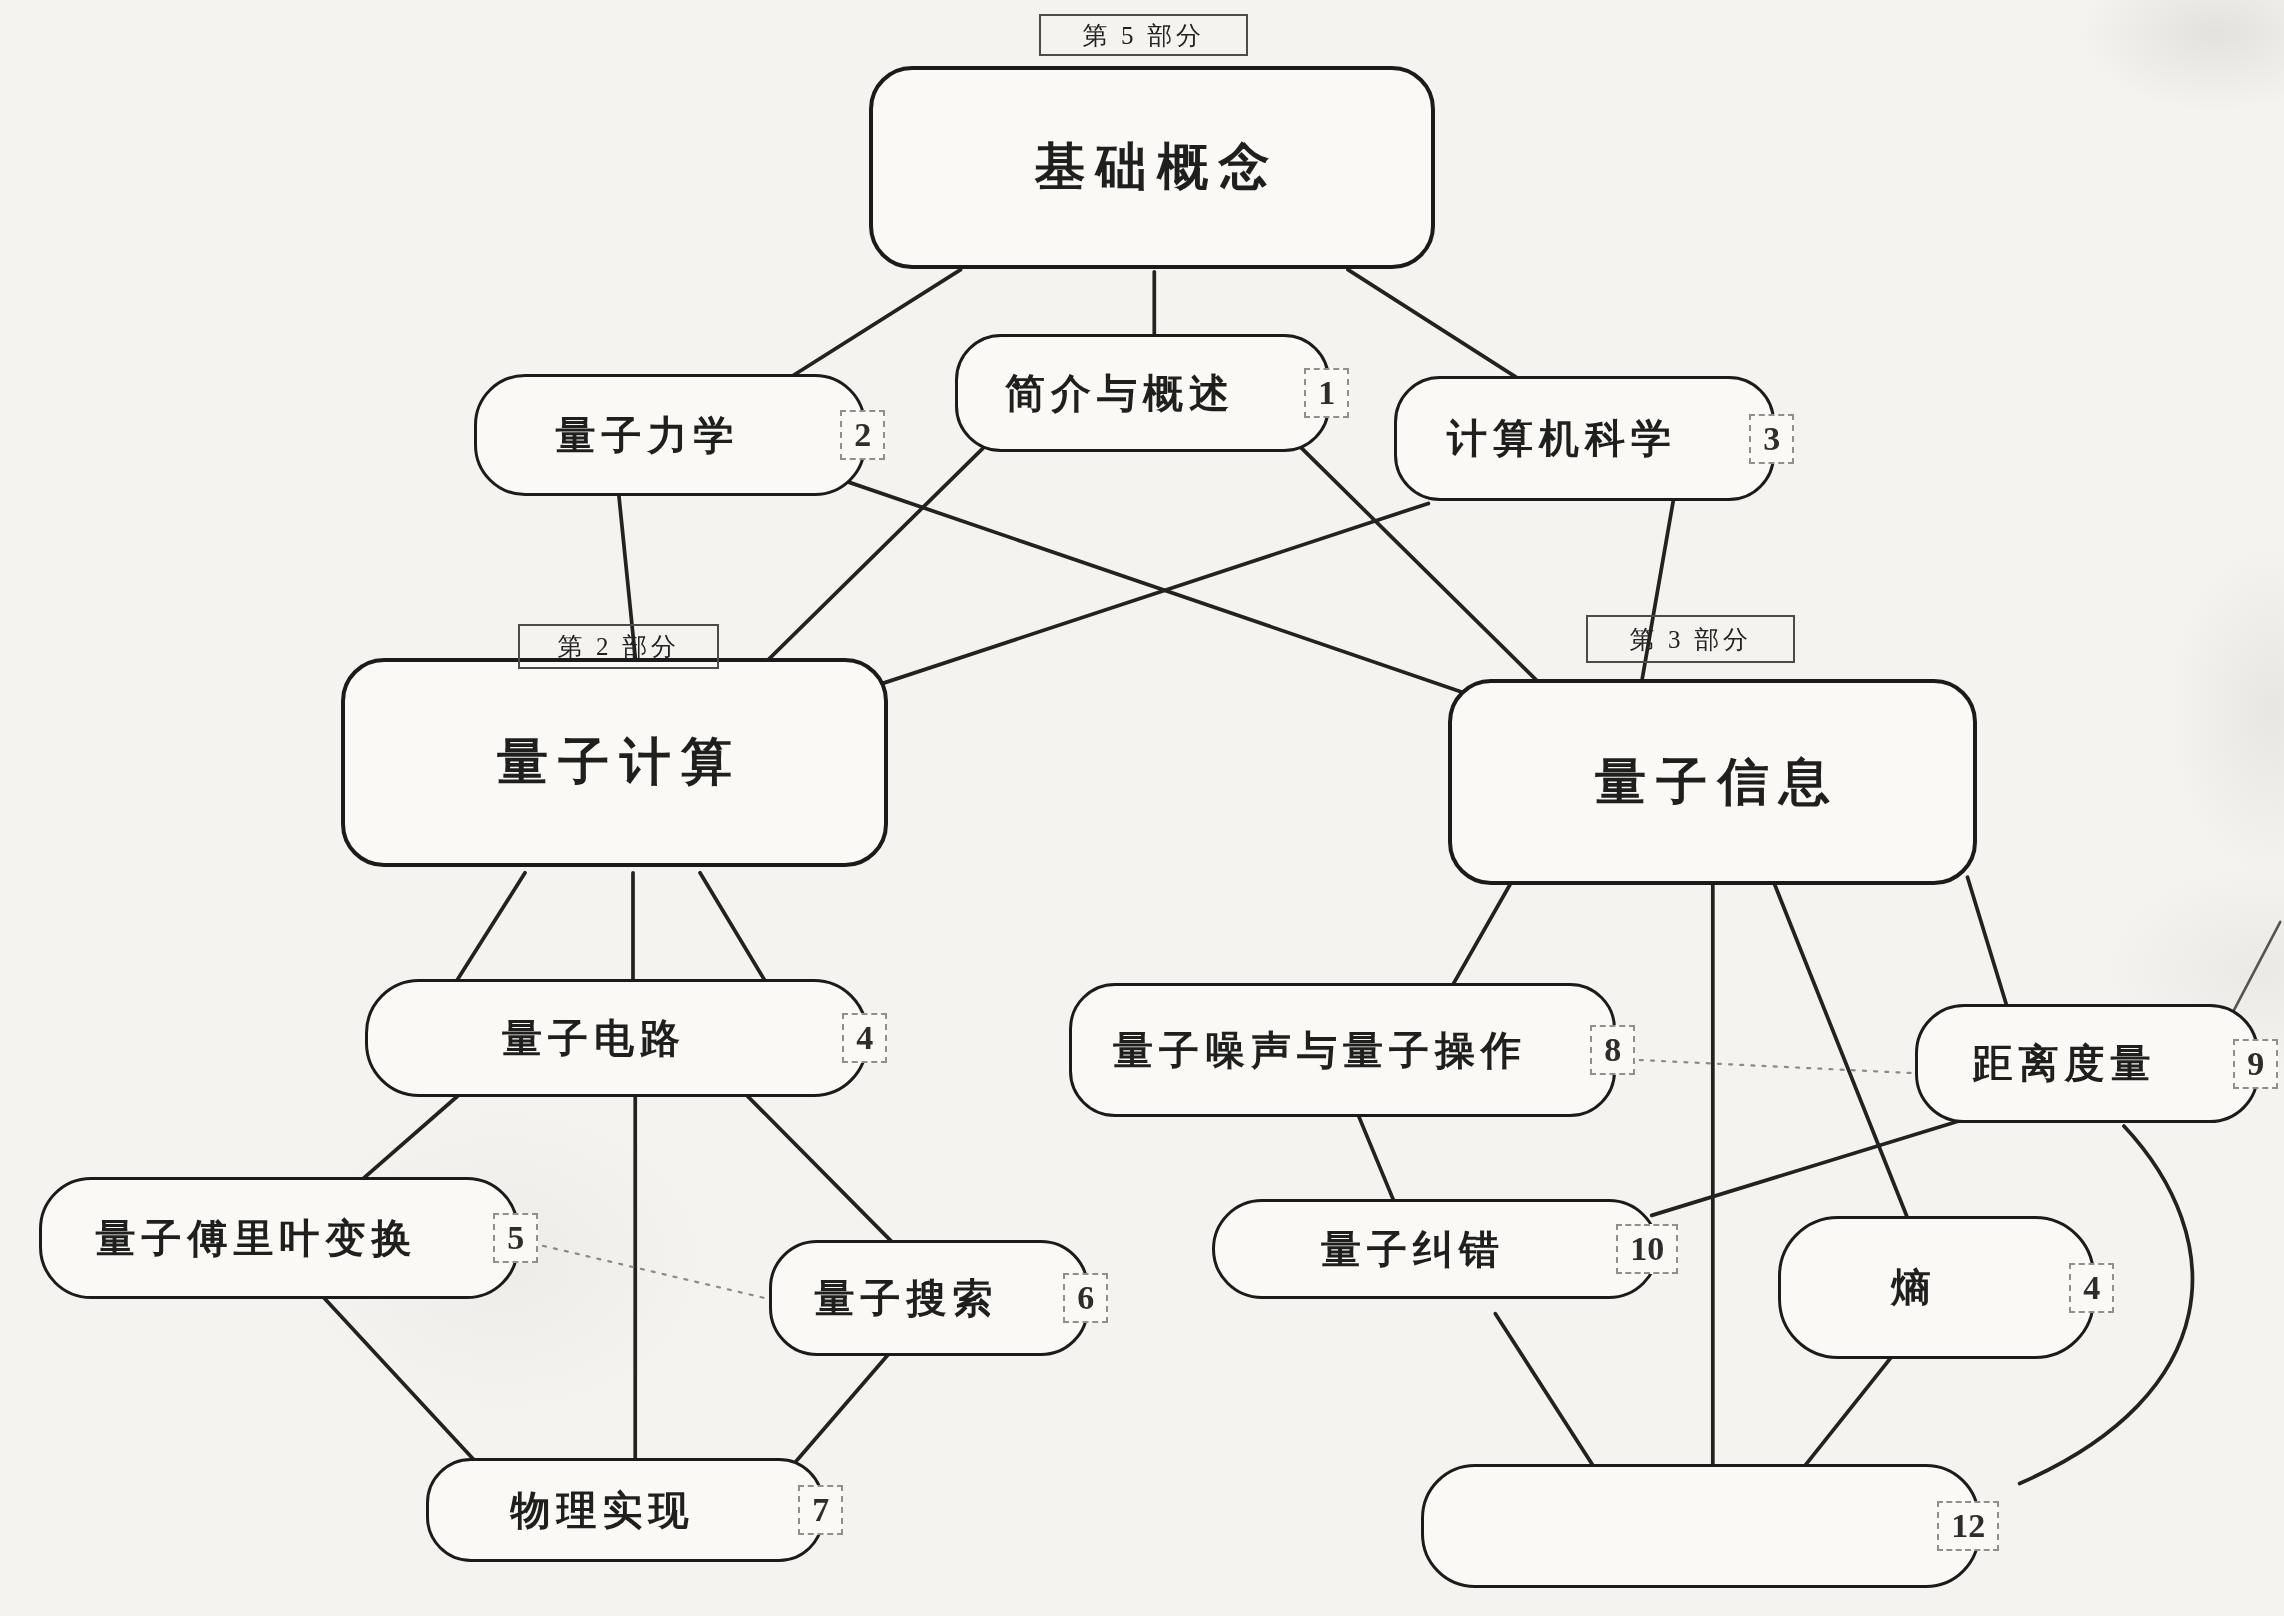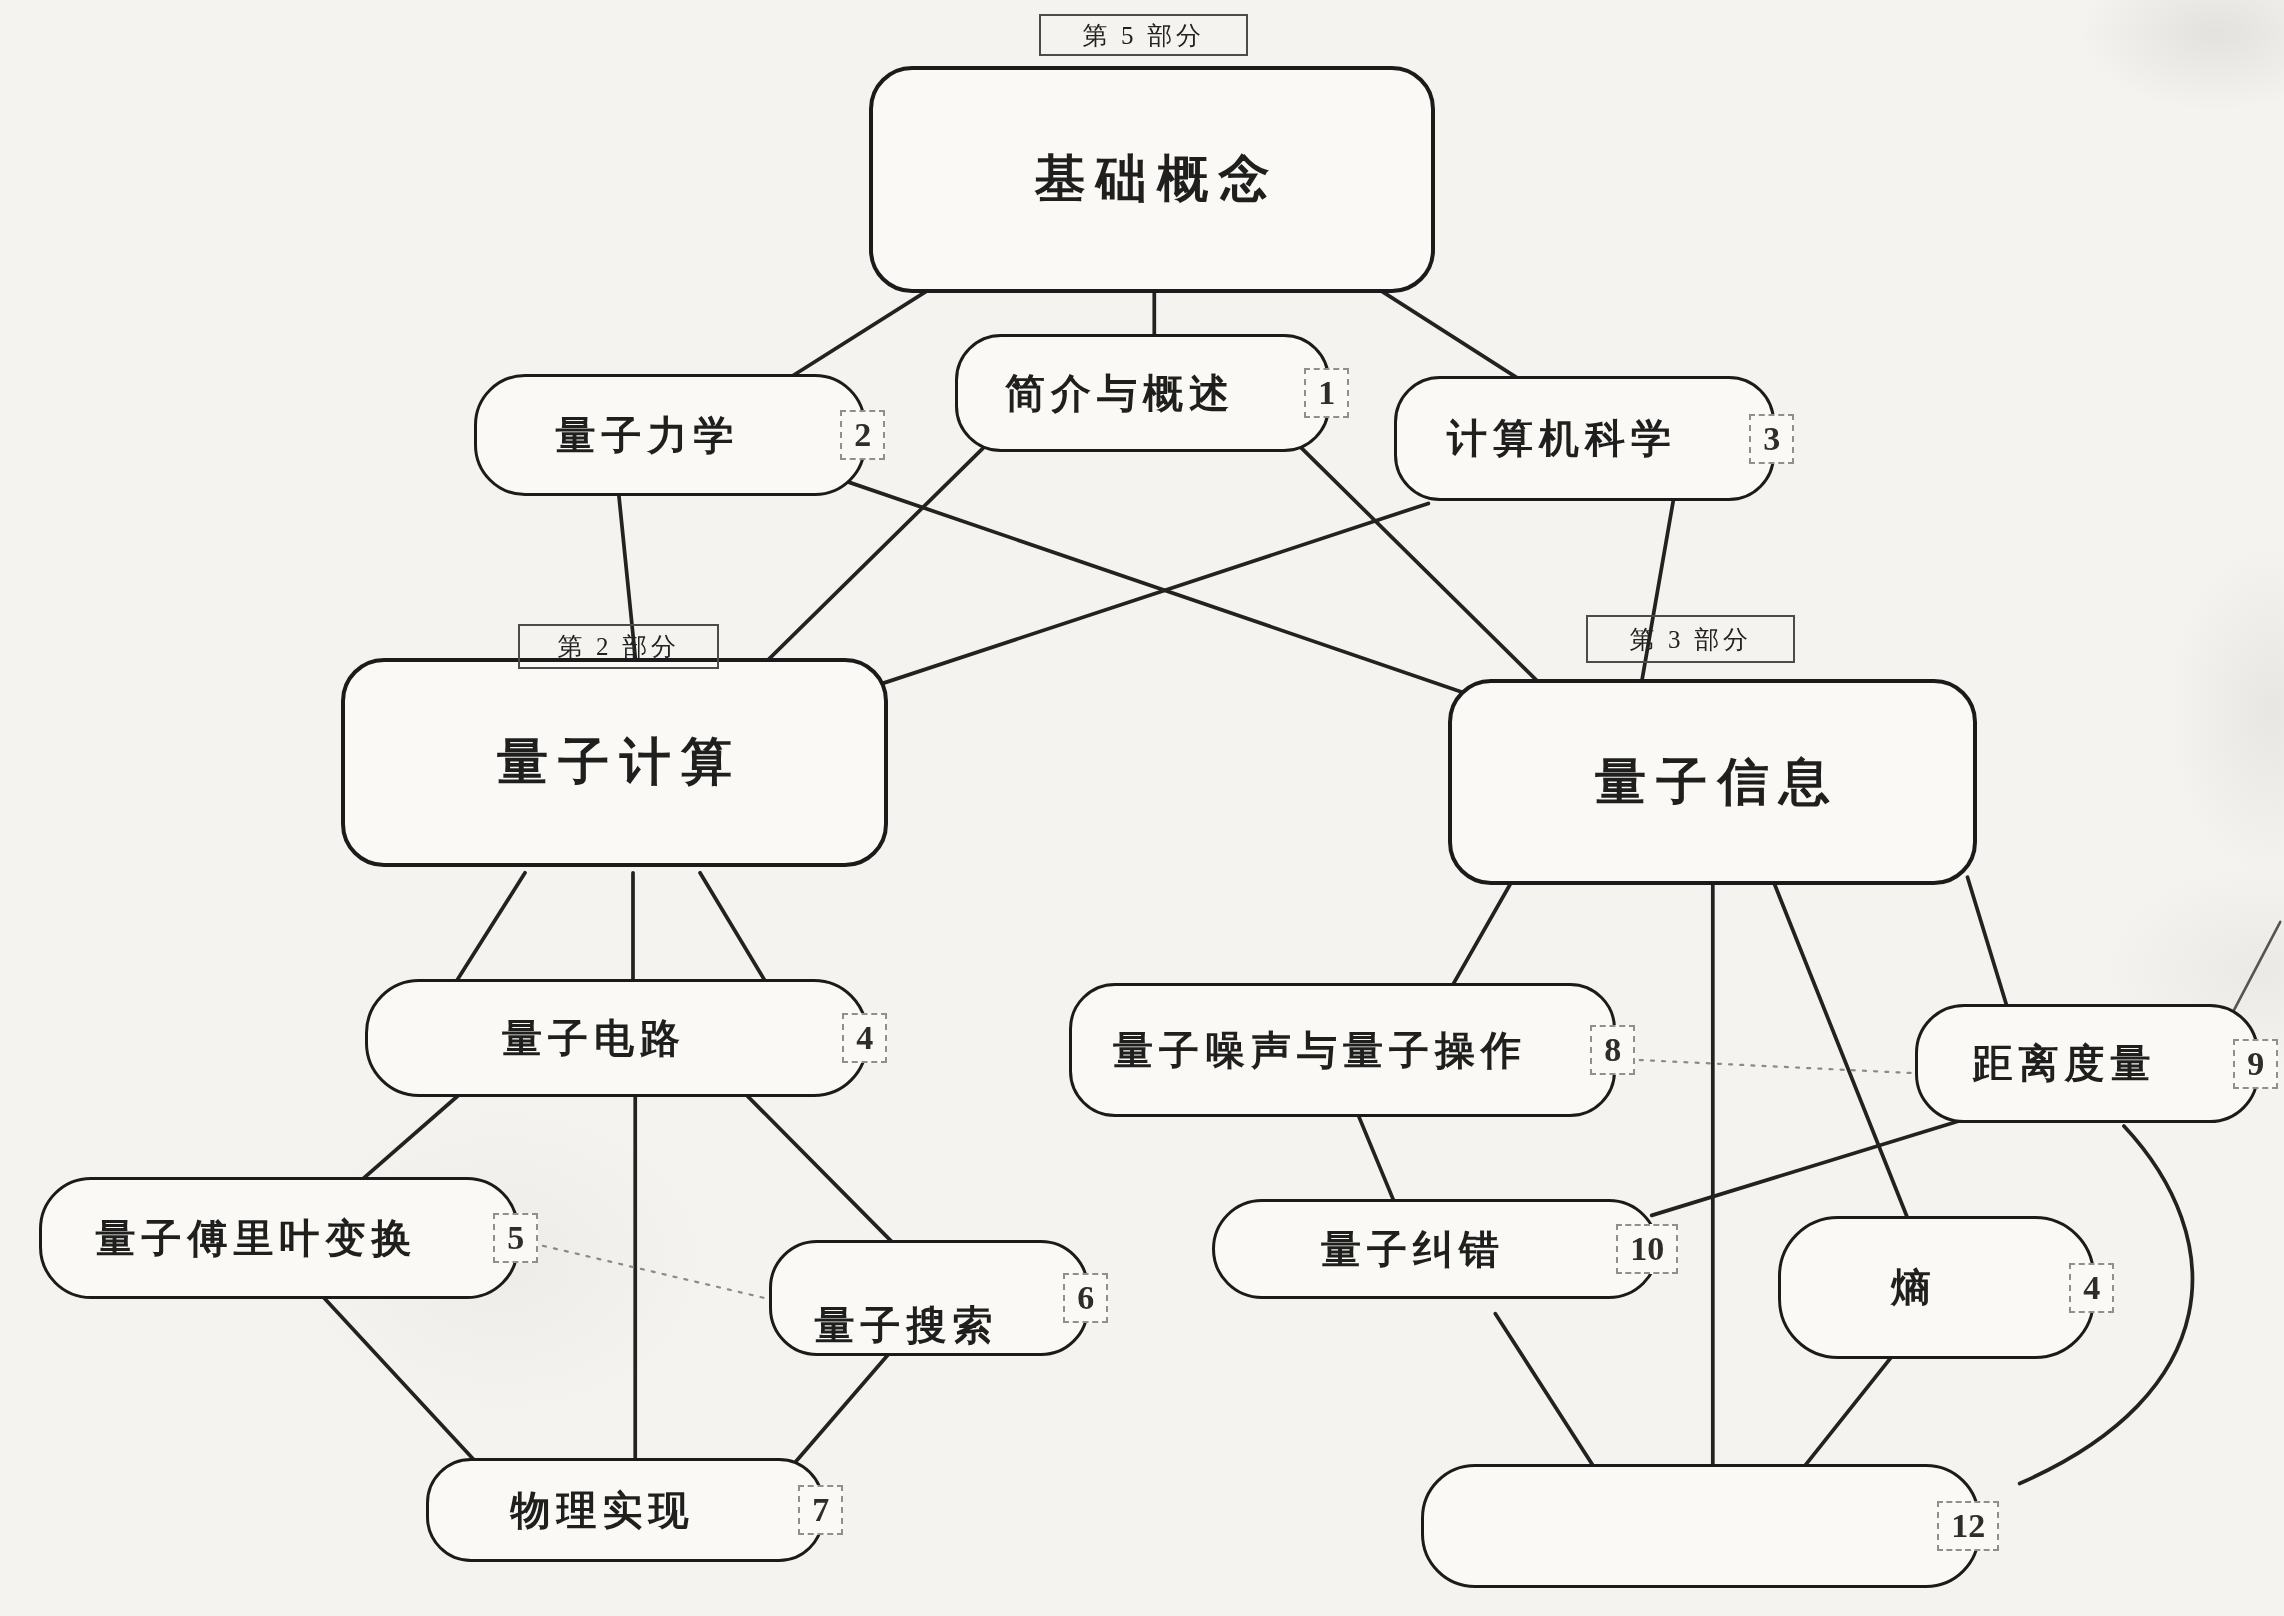--- a/index.html
+++ b/index.html
@@ -73,21 +73,21 @@
       <line x1="2378" y1="1175" x2="2568" y2="1652" class="edge "></line>
       <line x1="2642" y1="1178" x2="2700" y2="1368" class="edge "></line>
       <line x1="1820" y1="1488" x2="1878" y2="1628" class="edge "></line>
       <line x1="2172" y1="1422" x2="2590" y2="1442" class="edge helper"></line>
       <line x1="2648" y1="1500" x2="2218" y2="1632" class="edge "></line>
       <line x1="2008" y1="1764" x2="2152" y2="1988" class="edge "></line>
       <line x1="2548" y1="1812" x2="2408" y2="1988" class="edge "></line>
       <path d="M 2852,1512 C 2995,1665 2988,1872 2712,1992" class="edge "></path>
       <line x1="3062" y1="1238" x2="3000" y2="1356" class="edge artifact"></line>
     </svg>
-<div class="node part" style="left: 869px; top: 66px; width: 566px; height: 227px; border-radius: 43px;">
+<div class="node part" style="left: 869px; top: 66px; width: 566px; height: 203px; border-radius: 43px;">
       <span class="txt">基础概念</span>
     </div>
     <div class="node part" style="left: 341px; top: 658px; width: 547px; height: 209px; border-radius: 43px;">
       <span class="txt">量子计算</span>
     </div>
     <div class="node part" style="left: 1448px; top: 679px; width: 529px; height: 206px; border-radius: 43px;">
       <span class="txt">量子信息</span>
     </div>
     <div class="node chapter" style="left: 955px; top: 334px; width: 375px; height: 118px; border-radius: 46px;">
       <span class="txt">简介与概述</span>
@@ -102,21 +102,21 @@
       <span class="badge">3</span>
     </div>
     <div class="node chapter" style="left: 365px; top: 979px; width: 503px; height: 118px; border-radius: 54px;">
       <span class="txt">量子电路</span>
       <span class="badge">4</span>
     </div>
     <div class="node chapter" style="left: 39px; top: 1177px; width: 480px; height: 122px; border-radius: 52px;">
       <span class="txt">量子傅里叶变换</span>
       <span class="badge">5</span>
     </div>
-    <div class="node chapter" style="left: 769px; top: 1240px; width: 320px; height: 116px; border-radius: 48px; align-items: flex-end;">
+    <div class="node chapter" style="left: 769px; top: 1240px; width: 320px; height: 116px; border-radius: 48px;">
       <span class="txt">量子搜索</span>
       <span class="badge">6</span>
     </div>
     <div class="node chapter" style="left: 426px; top: 1458px; width: 398px; height: 104px; border-radius: 45px;">
       <span class="txt">物理实现</span>
       <span class="badge">7</span>
     </div>
     <div class="node chapter" style="left: 1069px; top: 983px; width: 547px; height: 134px; border-radius: 46px;">
       <span class="txt">量子噪声与量子操作</span>
       <span class="badge">8</span>

